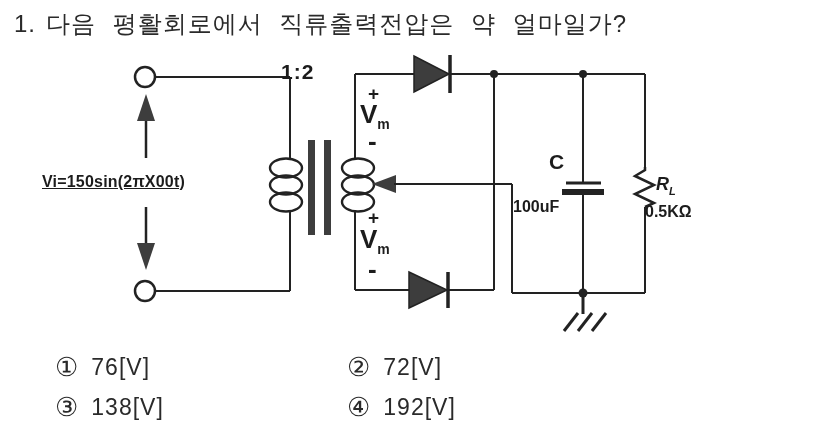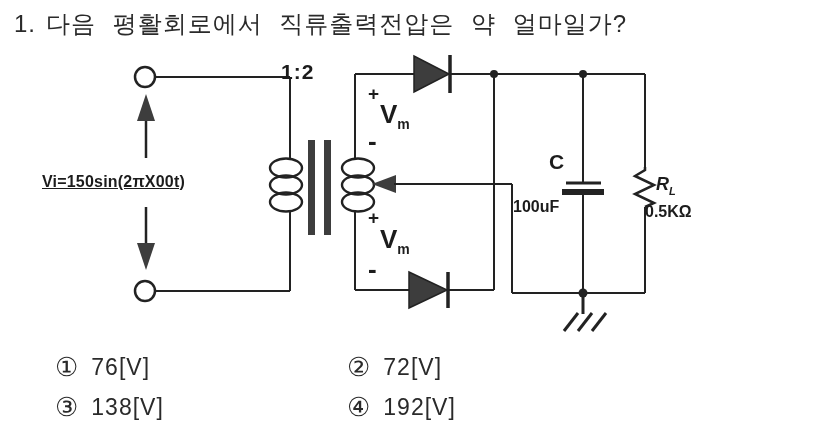--- a/index.html
+++ b/index.html
@@ -15,21 +15,21 @@
     position:absolute;left:14px;top:8px;
     font-size:24px;letter-spacing:1px;word-spacing:9px;
     color:#2a2a2a;white-space:nowrap;
   }
   .question .qnum{margin-right:10px;}
   svg.circuit{position:absolute;left:0;top:0;}
   .lbl{position:absolute;font-weight:bold;color:#1c1c1c;white-space:nowrap;line-height:1;}
   .lbl-source{left:42px;top:174px;font-size:16px;letter-spacing:0.2px;text-decoration:underline;}
   .lbl-ratio{left:281px;top:61px;font-size:21px;letter-spacing:1px;}
   .vm-plus{font-size:19px;}
-  .vm-v{font-size:26px;margin-left:20px;}
+  .vm-v{font-size:26px;}
   .vm-v sub{font-size:14px;font-weight:bold;}
   .vm-minus{font-size:26px;}
   .vmt-plus{left:368px;top:84px;}
   .vmt-v{left:360px;top:101px;}
   .vmt-minus{left:368px;top:128px;}
   .vmb-plus{left:368px;top:208px;}
   .vmb-v{left:360px;top:226px;}
   .vmb-minus{left:368px;top:256px;}
   .lbl-cap-name{left:549px;top:151px;font-size:21px;}
   .lbl-cap-value{left:513px;top:199px;font-size:16px;}

